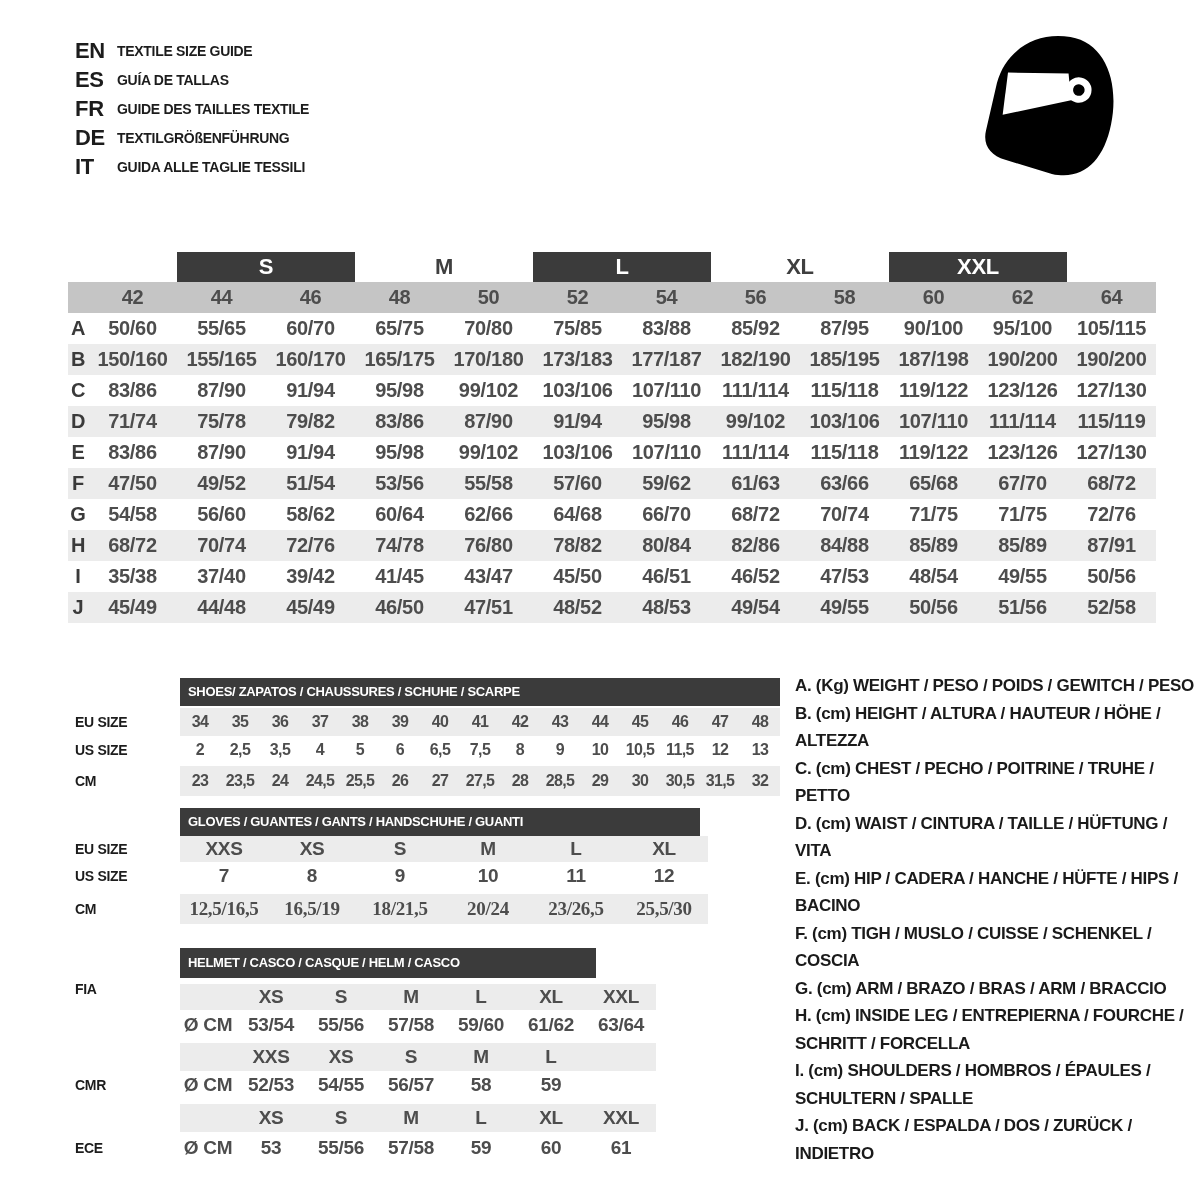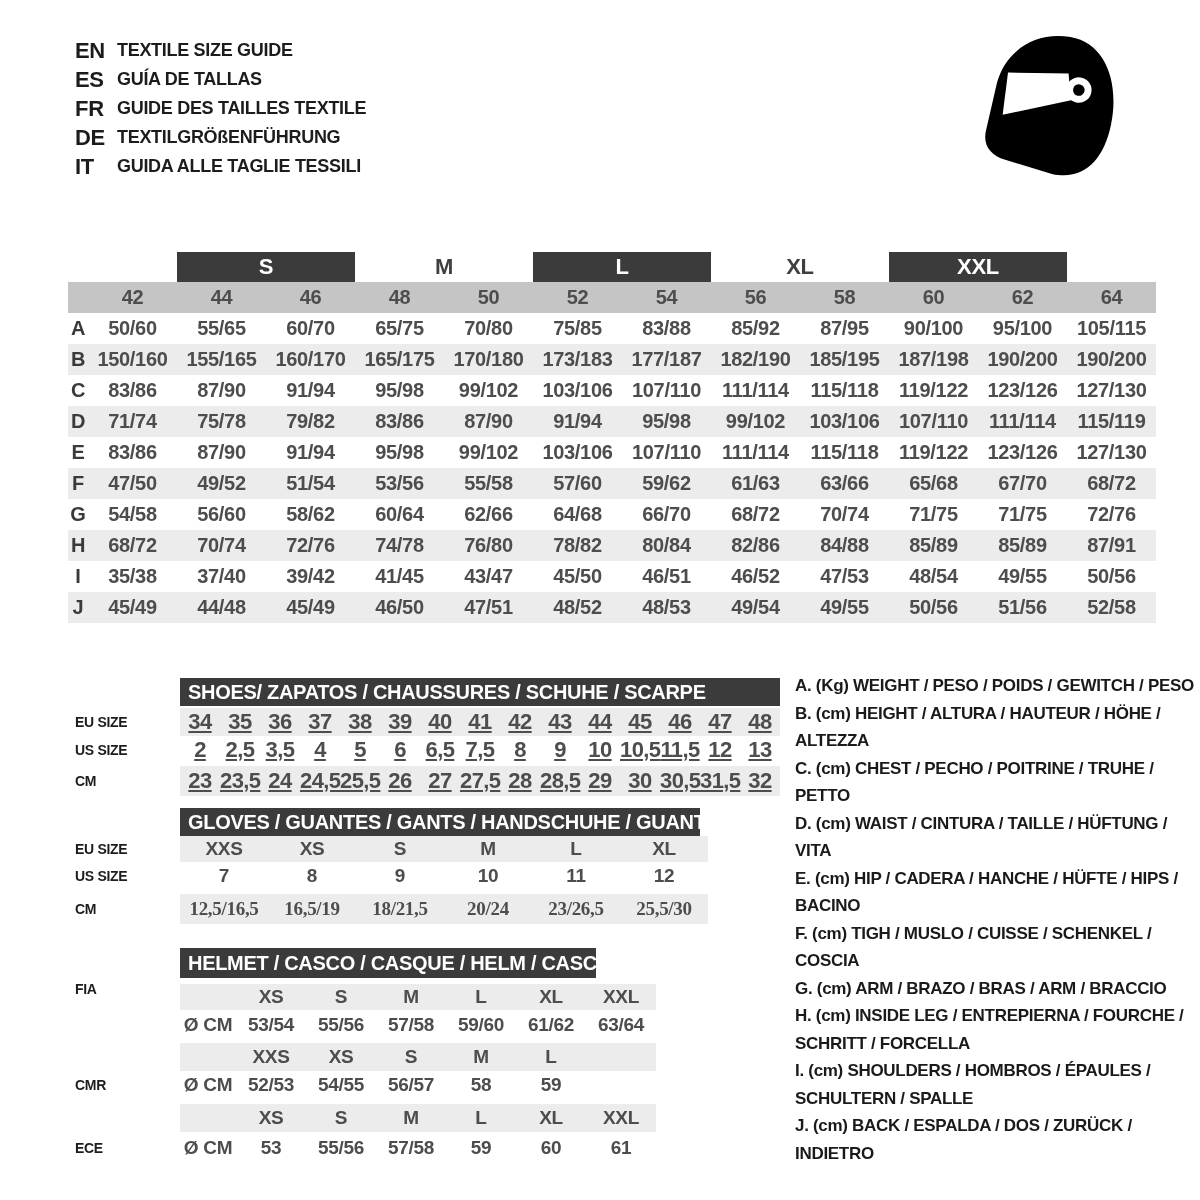--- a/index.html
+++ b/index.html
@@ -3,49 +3,49 @@
 <meta charset="utf-8">
 <style>
   html,body{margin:0;padding:0;background:#fff;}
   .page{position:relative;width:1200px;height:1200px;background:#fff;overflow:hidden;
         font-family:"Liberation Sans",sans-serif;font-weight:700;letter-spacing:-0.3px;}
 
   
   .lang-block{position:absolute;left:75px;top:36px;}
   .lang-row{display:flex;height:29px;align-items:center;color:#1c1c1c;}
   .lang-code{width:42px;font-size:22px;}
-  .lang-title{font-size:18px;}
+  .lang-title{font-size:14px;}
 
   
   .helmet-svg{position:absolute;left:978px;top:28px;}
 
   
   .main-table{position:absolute;left:68px;top:252px;width:1088px;}
   .group-row{position:relative;height:30px;}
   .size-group{position:absolute;top:0;width:178px;height:30px;line-height:30px;
               text-align:center;font-size:22px;color:#3f3f3f;}
   .size-group.dark{background:#3b3b3b;color:#ffffff;}
   .num-band{display:grid;grid-template-columns:20px repeat(12,89px);height:31px;
             align-items:center;background:#c5c5c5;}
   .trow{display:grid;grid-template-columns:20px repeat(12,89px);height:31px;align-items:center;}
   .trow.alt{background:#ececec;}
   .cell{text-align:center;font-size:20px;color:#4d4d4d;white-space:nowrap;}
   .cell.lab{font-size:20px;color:#3a3a3a;}
 
   
-  .bar{position:absolute;background:#3b3b3b;color:#fff;font-size:20px;
+  .bar{position:absolute;background:#3b3b3b;color:#fff;font-size:13px;
        line-height:28px;padding-left:8px;white-space:nowrap;}
 
   
   .side-lab{position:absolute;left:75px;font-size:14px;color:#1c1c1c;display:flex;align-items:center;}
 
   
   .shoes-row{position:absolute;left:180px;width:600px;display:grid;
              grid-template-columns:repeat(15,40px);align-items:center;}
-  .shoes-row .cell{font-size:22px;letter-spacing:-0.6px;text-decoration:underline;}
+  .shoes-row .cell{font-size:16px;letter-spacing:-0.6px;}
 
   
   .gloves-row{position:absolute;left:180px;width:528px;display:grid;
               grid-template-columns:repeat(6,88px);align-items:center;}
   .gloves-row .cell{font-size:19px;}
 
   
   .helmet-row{position:absolute;left:180px;width:476px;display:grid;
               grid-template-columns:56px repeat(6,70px);align-items:center;}
   .helmet-row .cell{font-size:19px;}

